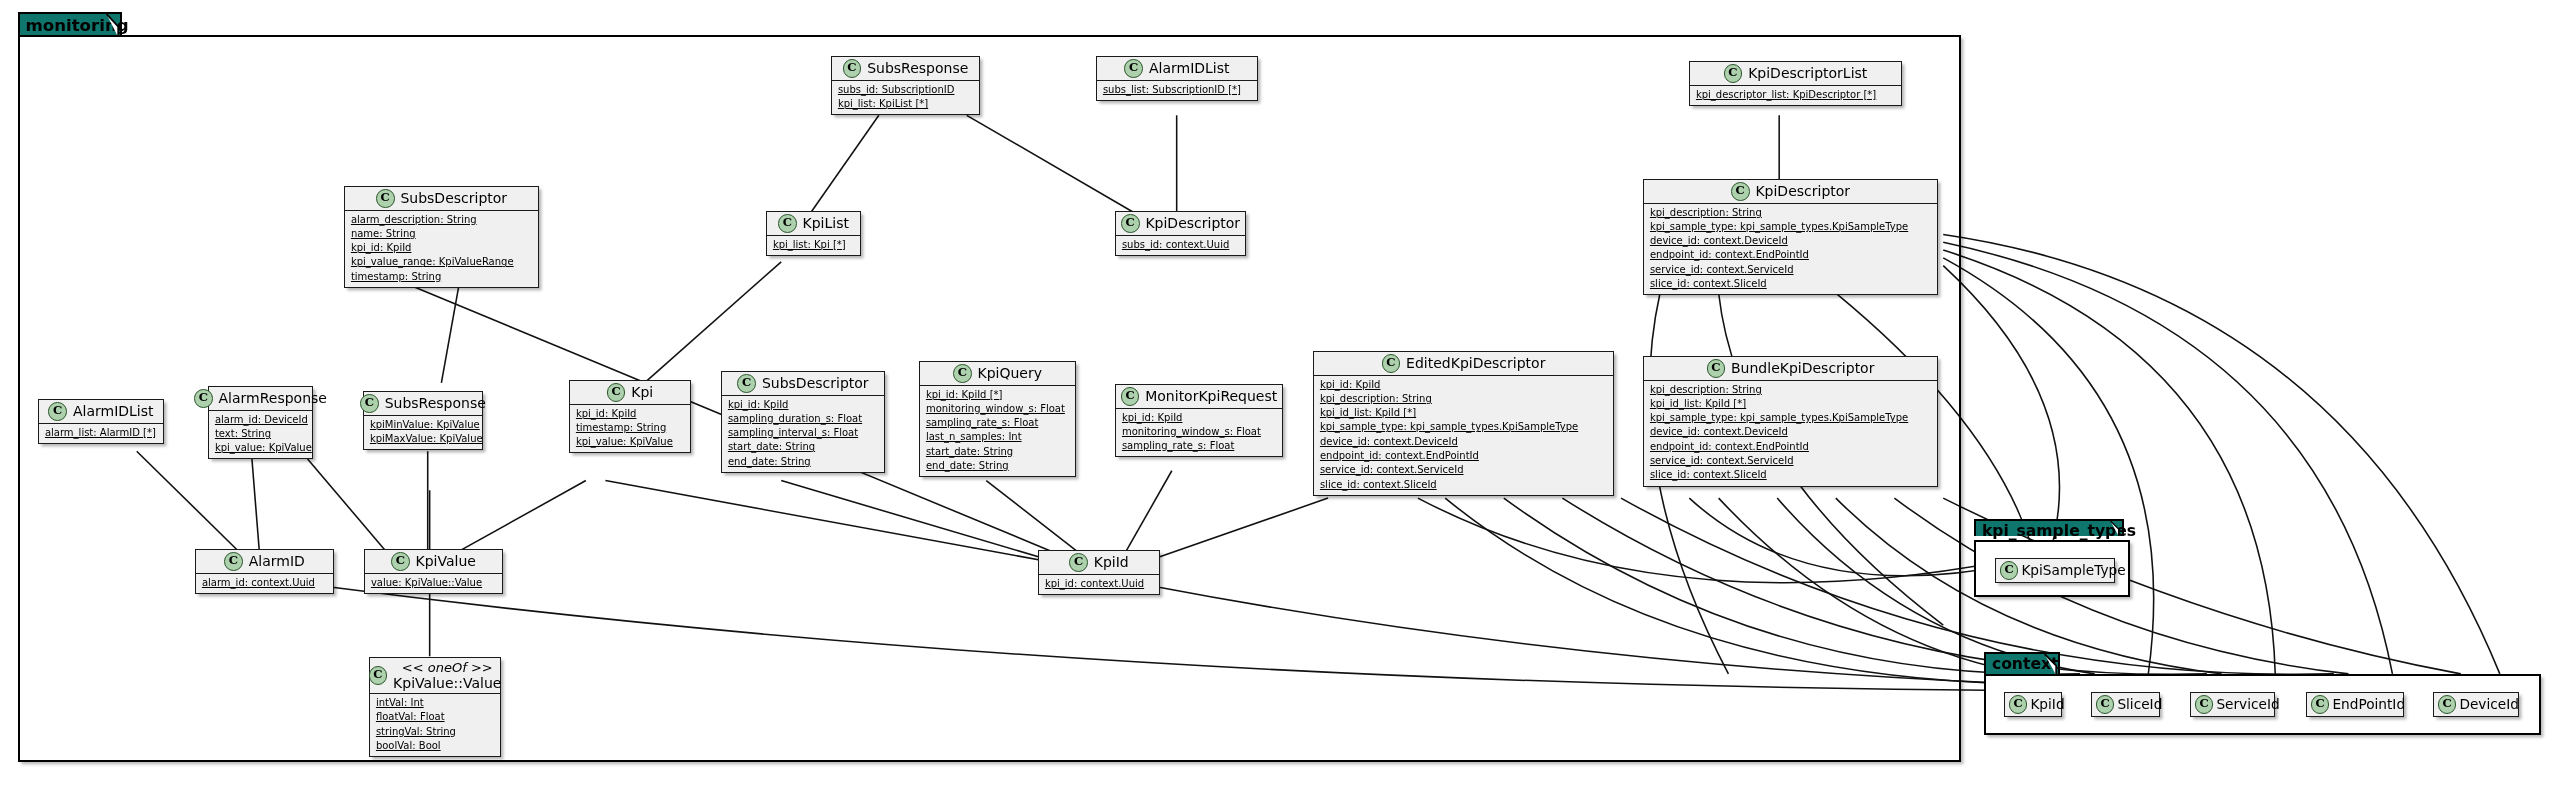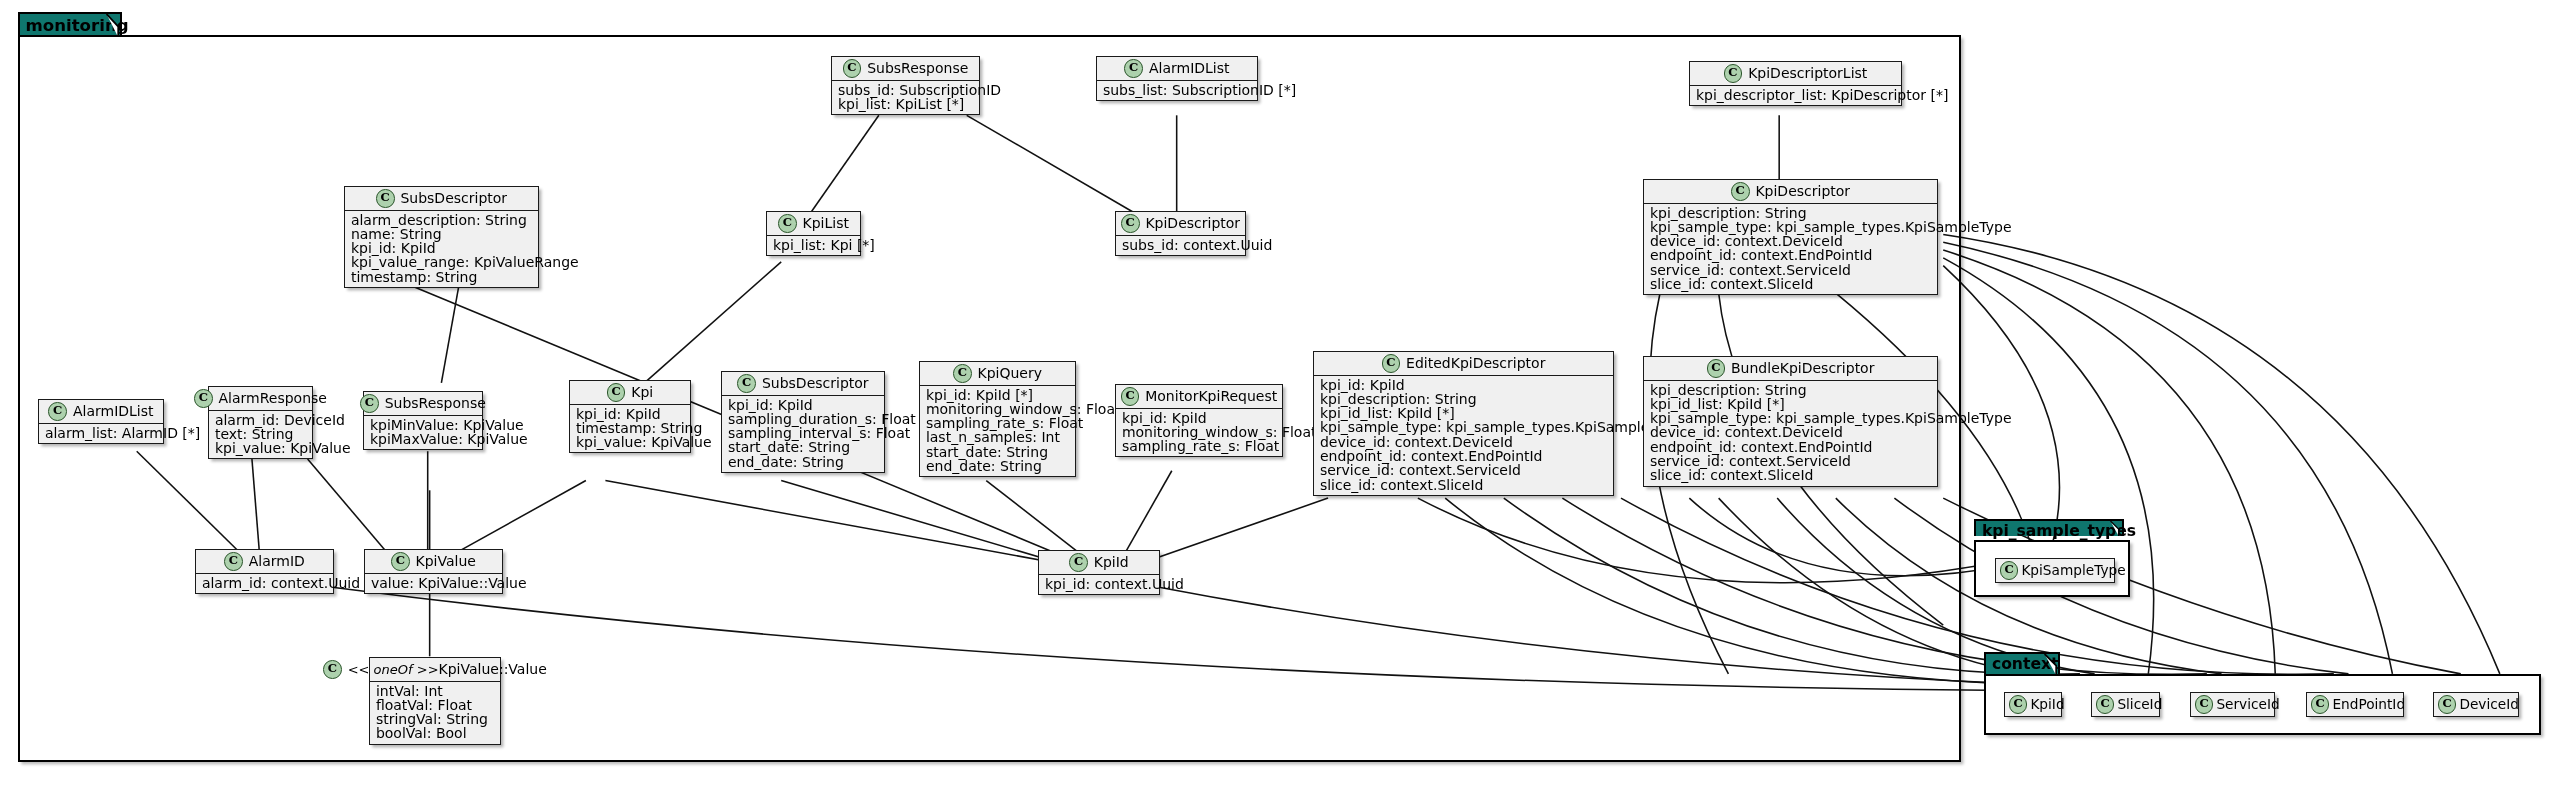--- a/index.html
+++ b/index.html
@@ -80,21 +80,21 @@
     font-size: 14px;
     line-height: 16.6px;
     color: #000;
     white-space: nowrap;
   }
   .cls-head.with-attrs {
     border-bottom: 1px solid #1a1a1a;
   }
   .cls-head-stack {
     display: flex;
-    flex-direction: row;
+    flex-direction: column;
     align-items: center;
     line-height: 15.6px;
   }
   .stereotype {
     font-style: italic;
     font-size: 13px;
   }
   .cicon {
     flex: 0 0 auto;
     width: 16.6px;
@@ -104,24 +104,25 @@
     border: 1px solid #2b552b;
     color: #000;
     font-weight: bold;
     font-size: 11.7px;
     line-height: 14.6px;
     text-align: center;
     font-family: "DejaVu Serif", serif;
   }
   .cls-attrs {
     padding: 2px 5.9px 2.9px 5.9px;
-    font-size: 14px;
+    font-size: 10px;
     line-height: 14.3px;
     color: #000;
     white-space: nowrap;
+    text-decoration: underline;
   }
   .cls-attrs div { white-space: nowrap; }
   
   .cls.compact .cls-head { justify-content: flex-start; gap: 2.9px; padding: 2px 5.9px 2px 3.9px; font-size: 13.7px;}
 </style>
 </head>
 <body>
 
 <div id="canvas">
 

